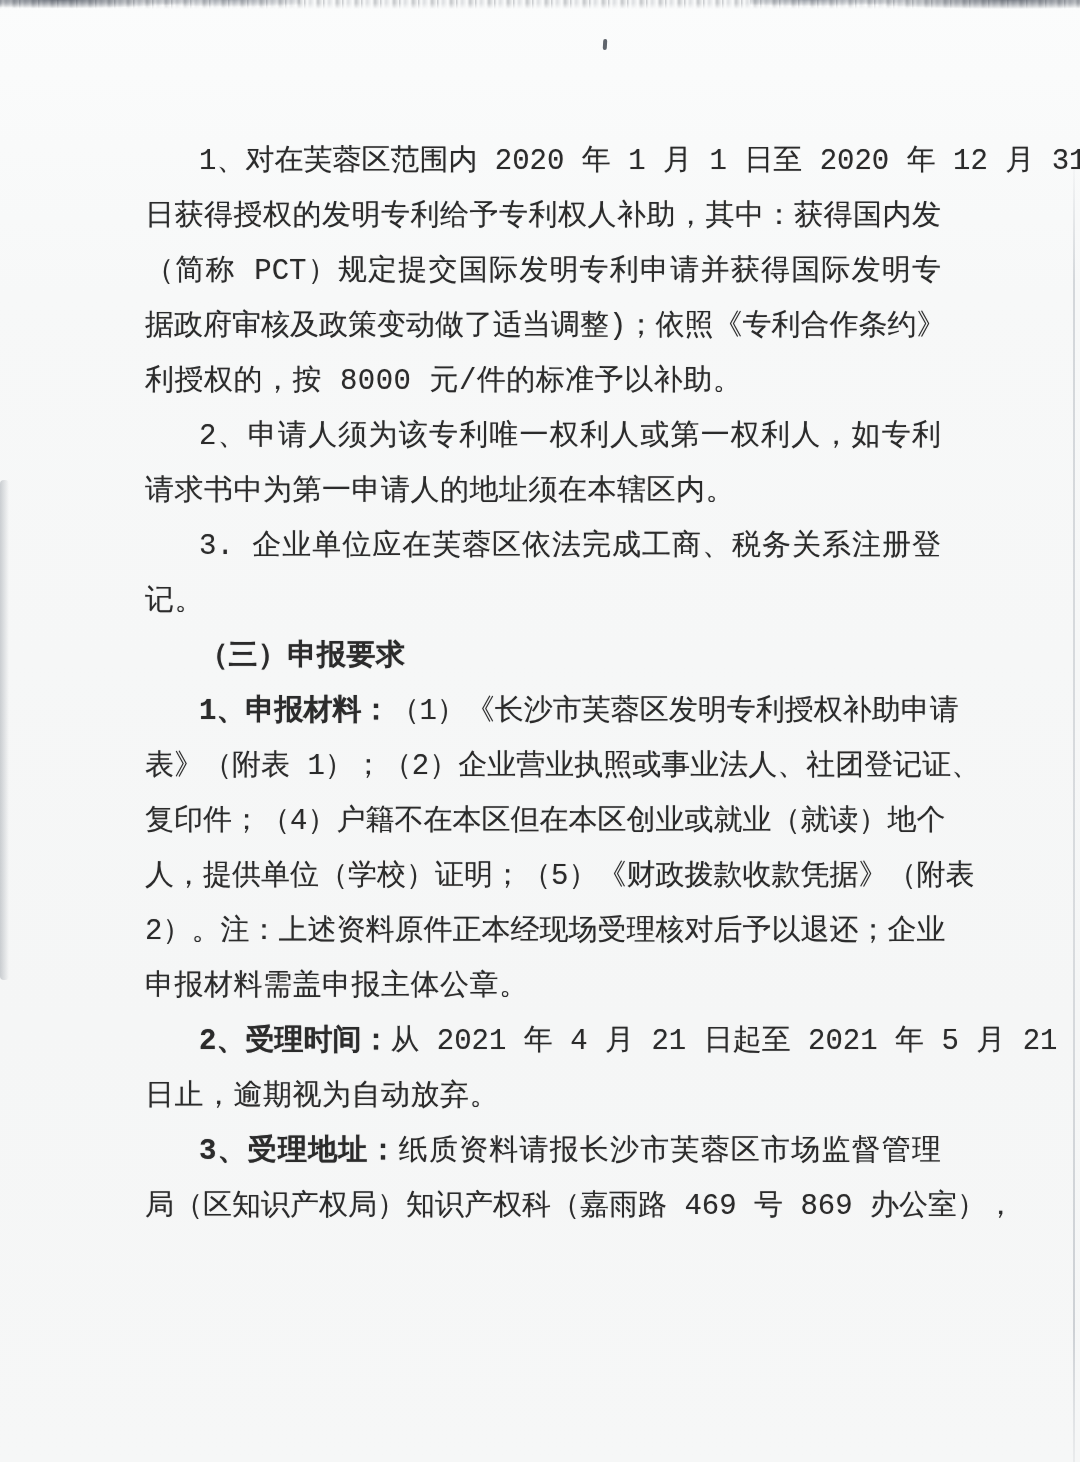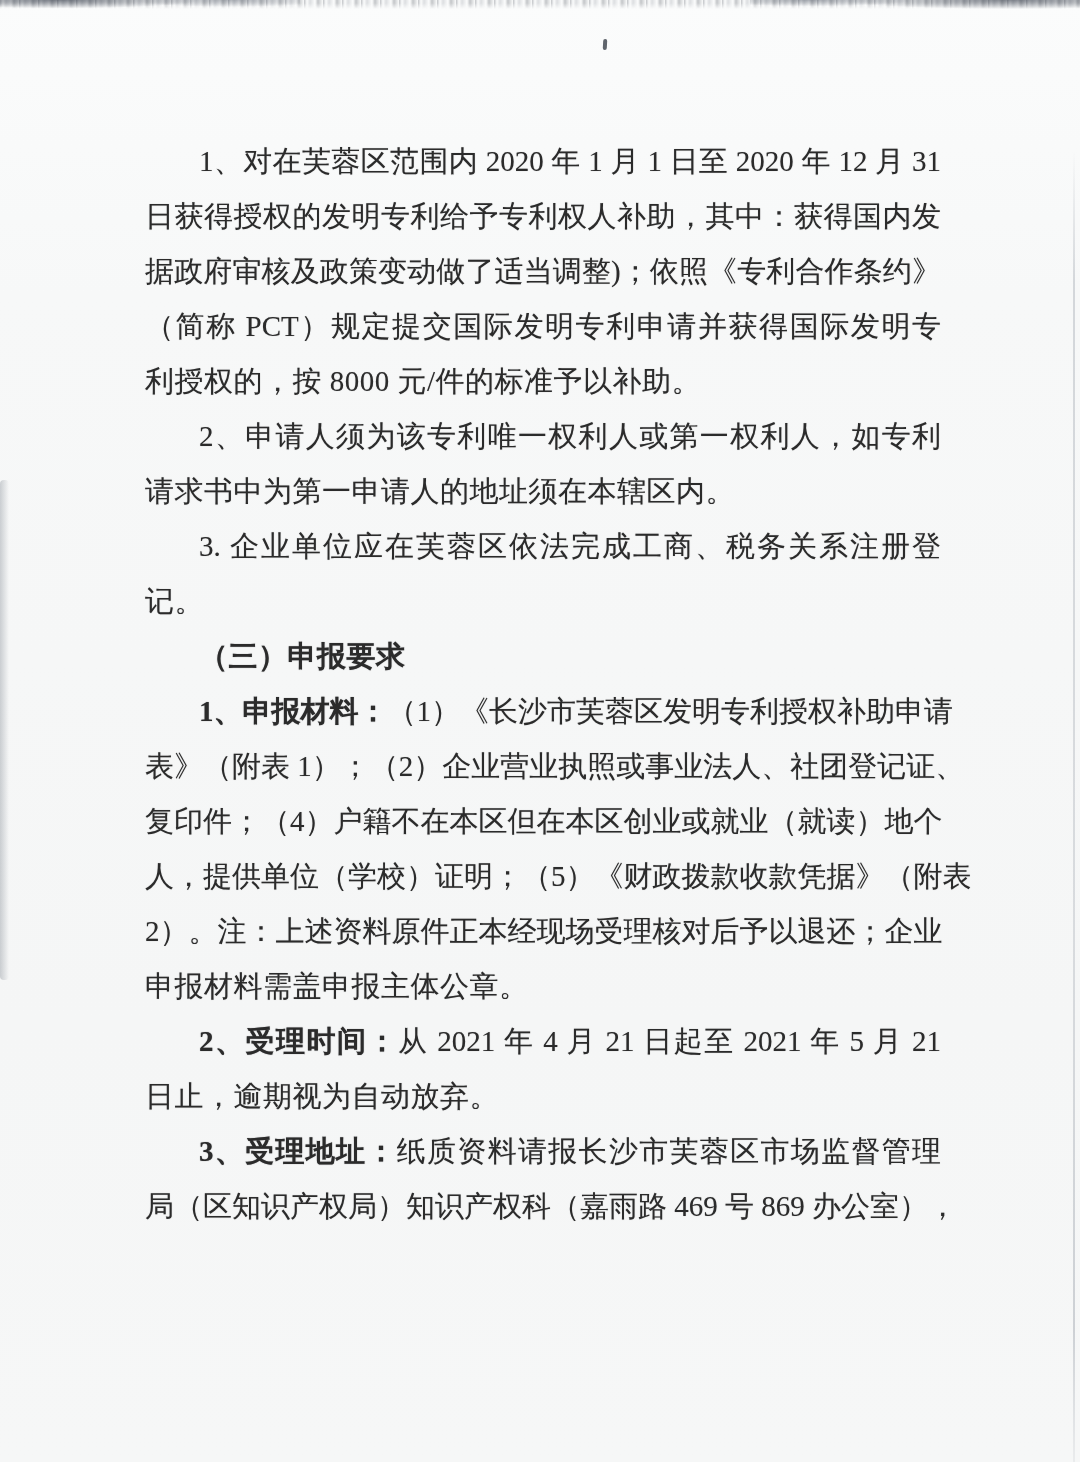--- a/index.html
+++ b/index.html
@@ -5,20 +5,21 @@
   * { margin: 0; padding: 0; box-sizing: border-box; }
   html, body { width: 1080px; height: 1462px; overflow: hidden; }
   body {
     font-family: "Liberation Serif", "DejaVu Serif", serif;
     background: linear-gradient(180deg, #fbfcfc 0%, #f7f8f8 20%, #f5f6f6 70%, #f6f7f7 100%);
     position: relative;
   }
   .page {
     position: absolute;
     inset: 0;
+    font-family: Liberation Mono, monospace;
   }
   .text-block {
     position: absolute;
     top: 134px;
     left: 145px;
     width: 796px;
   }
   .line {
     height: 55px;
     line-height: 55px;
@@ -104,22 +105,22 @@
   <div class="top-edge-speckle"></div>
   <div class="top-corner-left"></div>
   <div class="top-corner-right"></div>
   <div class="speck-mark"></div>
   <div class="left-shadow-band"></div>
   <div class="right-edge-line"></div>
 
   <div class="text-block">
       <div class="line indent fill"><span>1、对在芙蓉区范围内 2020 年 1 月 1 日至 2020 年 12 月 31</span></div>
       <div class="line fill"><span>日获得授权的发明专利给予专利权人补助，其中：获得国内发</span></div>
+      <div class="line fill"><span>（简称 PCT）规定提交国际发明专利申请并获得国际发明专</span></div>
       <div class="line fill"><span>据政府审核及政策变动做了适当调整)；依照《专利合作条约》</span></div>
-      <div class="line fill"><span>（简称 PCT）规定提交国际发明专利申请并获得国际发明专</span></div>
       <div class="line"><span>利授权的，按 8000 元/件的标准予以补助。</span></div>
       <div class="line indent fill"><span>2、申请人须为该专利唯一权利人或第一权利人，如专利</span></div>
       <div class="line"><span>请求书中为第一申请人的地址须在本辖区内。</span></div>
       <div class="line indent fill"><span>3. 企业单位应在芙蓉区依法完成工商、税务关系注册登</span></div>
       <div class="line"><span>记。</span></div>
       <div class="line indent"><span class="bold">（三）申报要求</span></div>
       <div class="line indent fill"><span class="bold">1、申报材料：</span><span>（1）《长沙市芙蓉区发明专利授权补助申请</span></div>
       <div class="line fill"><span>表》（附表 1）；（2）企业营业执照或事业法人、社团登记证、</span></div>
       <div class="line fill"><span>复印件；（4）户籍不在本区但在本区创业或就业（就读）地个</span></div>
       <div class="line fill"><span>人，提供单位（学校）证明；（5）《财政拨款收款凭据》（附表</span></div>

